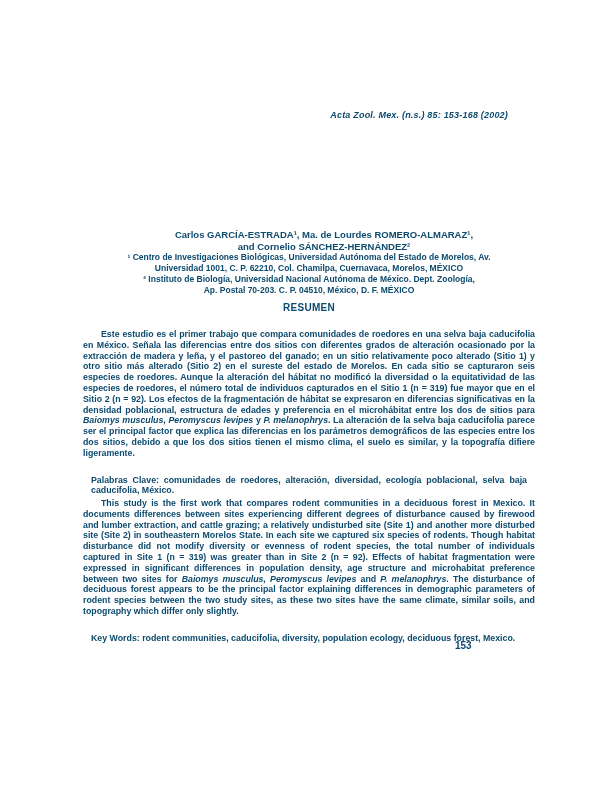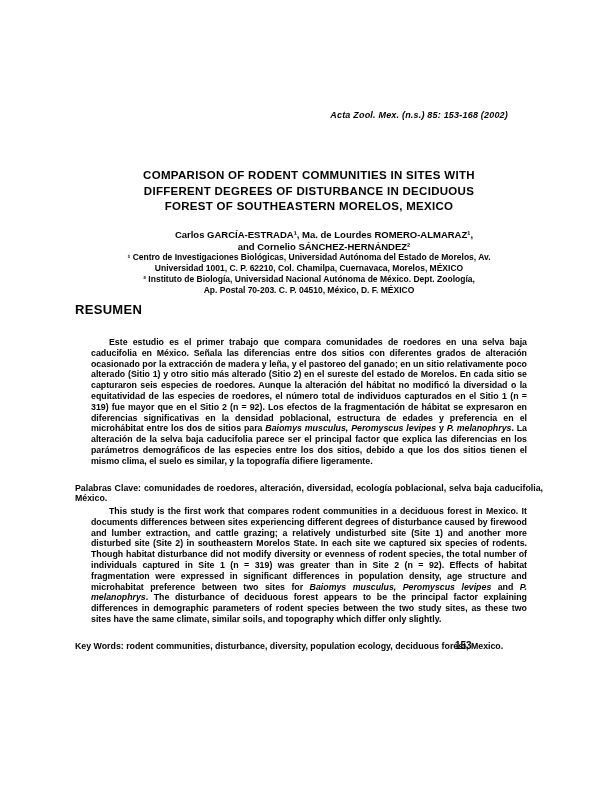--- a/index.html
+++ b/index.html
@@ -5,21 +5,21 @@
   html, body {
     margin: 0;
     padding: 0;
     background: #ffffff;
   }
   .page {
     position: relative;
     width: 612px;
     height: 792px;
     background: #ffffff;
-    color: #000000;
+    color: #0c4a6e;
     font-family: "Liberation Sans", sans-serif;
     overflow: hidden;
   }
   .journal-header {
     position: absolute;
     top: 110px;
     left: 75px;
     width: 433px;
     text-align: right;
     font-size: 9px;
@@ -58,78 +58,75 @@
     text-align: center;
     font-size: 8.5px;
     font-weight: bold;
     line-height: 10.9px;
     white-space: pre-line;
   }
   .section-heading {
     position: absolute;
     left: 75px;
     width: 468px;
-    text-align: left;
-    font-size: 13px;
+    text-align: center;
+    font-size: 10px;
     font-weight: bold;
     letter-spacing: 0.3px;
   }
   .resumen-heading { top: 302px; }
   .abstract-heading { top: 469px; }
   .text-block {
     position: absolute;
     left: 75px;
     width: 468px;
     font-size: 8.8px;
     font-weight: bold;
     line-height: 10.8px;
     text-align: justify;
   }
   .resumen-block { top: 321px; }
   .abstract-block { top: 490px; }
-  .body-paragraph { text-indent: 18px; margin: 16px; }
-  .keywords-paragraph { text-indent: 0; margin: 0; }
+  .body-paragraph { text-indent: 18px; margin: 8px; }
+  .keywords-paragraph { text-indent: 0; margin: 16px; }
   .text-block i { font-style: italic; }
   .page-number {
     position: absolute;
     top: 640px;
     left: 455px;
     width: 40px;
     text-align: left;
     font-size: 10px;
     font-weight: bold;
   }
 </style>
 </head>
 <body>
 
 <div class="page">
 
   <div class="journal-header">Acta Zool. Mex. (n.s.) 85: 153-168 (2002)</div>
 
-  <div class="article-title">COMPARISON OF RODENT COMMUNITIES IN SITES WITH
-DIFFERENT DEGREES OF DISTURBANCE IN DECIDUOUS
-FOREST OF SOUTHEASTERN MORELOS, MEXICO</div>
 
   <div class="authors">Carlos GARCÍA-ESTRADA¹, Ma. de Lourdes ROMERO-ALMARAZ¹,
 and Cornelio SÁNCHEZ-HERNÁNDEZ²</div>
 
   <div class="affiliations">¹ Centro de Investigaciones Biológicas, Universidad Autónoma del Estado de Morelos, Av.
 Universidad 1001, C. P. 62210, Col. Chamilpa, Cuernavaca, Morelos, MÉXICO
 ² Instituto de Biología, Universidad Nacional Autónoma de México. Dept. Zoología,
 Ap. Postal 70-203. C. P. 04510, México, D. F. MÉXICO</div>
 
   <div class="section-heading resumen-heading">RESUMEN</div>
 
   <div class="text-block resumen-block">
     <p class="body-paragraph"><span>Este estudio es el primer trabajo que compara comunidades de roedores en una selva baja caducifolia en México. Señala las diferencias entre dos sitios con diferentes grados de alteración ocasionado por la extracción de madera y leña, y el pastoreo del ganado; en un sitio relativamente poco alterado (Sitio 1) y otro sitio más alterado (Sitio 2) en el sureste del estado de Morelos. En cada sitio se capturaron seis especies de roedores. Aunque la alteración del hábitat no modificó la diversidad o la equitatividad de las especies de roedores, el número total de individuos capturados en el Sitio 1 (n = 319) fue mayor que en el Sitio 2 (n = 92). Los efectos de la fragmentación de hábitat se expresaron en diferencias significativas en la densidad poblacional, estructura de edades y preferencia en el microhábitat entre los dos de sitios para </span><i>Baiomys musculus, Peromyscus levipes</i><span> y </span><i>P. melanophrys</i><span>. La alteración de la selva baja caducifolia parece ser el principal factor que explica las diferencias en los parámetros demográficos de las especies entre los dos sitios, debido a que los dos sitios tienen el mismo clima, el suelo es similar, y la topografía difiere ligeramente.</span></p>
     <p class="keywords-paragraph"><span>Palabras Clave: comunidades de roedores, alteración, diversidad, ecología poblacional, selva baja caducifolia, México.</span></p>
   </div>
 
 
   <div class="text-block abstract-block">
     <p class="body-paragraph"><span>This study is the first work that compares rodent communities in a deciduous forest in Mexico. It documents differences between sites experiencing different degrees of disturbance caused by firewood and lumber extraction, and cattle grazing; a relatively undisturbed site (Site 1) and another more disturbed site (Site 2) in southeastern Morelos State. In each site we captured six species of rodents. Though habitat disturbance did not modify diversity or evenness of rodent species, the total number of individuals captured in Site 1 (n = 319) was greater than in Site 2 (n = 92). Effects of habitat fragmentation were expressed in significant differences in population density, age structure and microhabitat preference between two sites for </span><i>Baiomys musculus, Peromyscus levipes</i><span> and </span><i>P. melanophrys</i><span>. The disturbance of deciduous forest appears to be the principal factor explaining differences in demographic parameters of rodent species between the two study sites, as these two sites have the same climate, similar soils, and topography which differ only slightly.</span></p>
-    <p class="keywords-paragraph"><span>Key Words: rodent communities, disturbance, diversity, population ecology, deciduous forest, Mexico.</span></p>
+    <p class="keywords-paragraph"><span>Key Words: rodent communities, caducifolia, diversity, population ecology, deciduous forest, Mexico.</span></p>
   </div>
 
   <div class="page-number">153</div>
 
 </div>
 
 </body></html>

